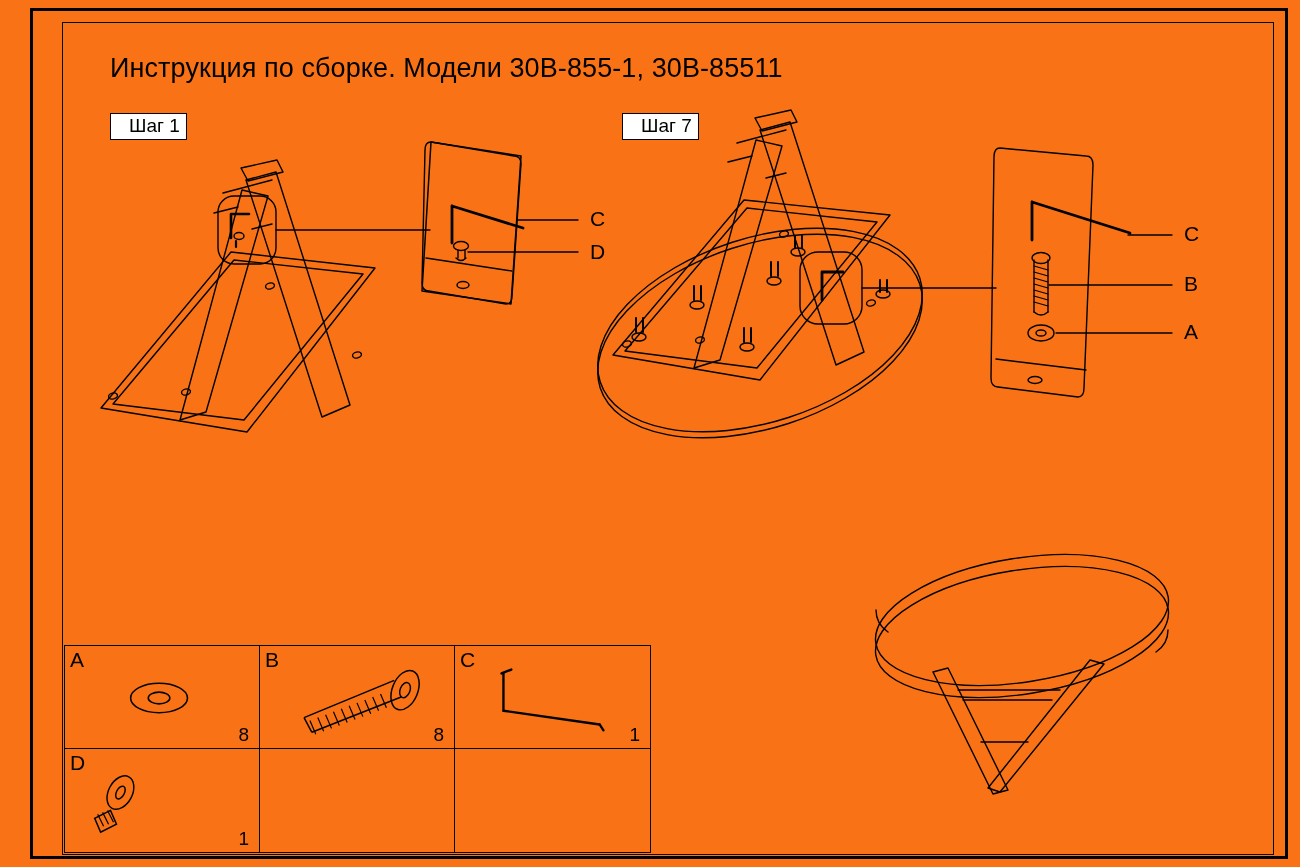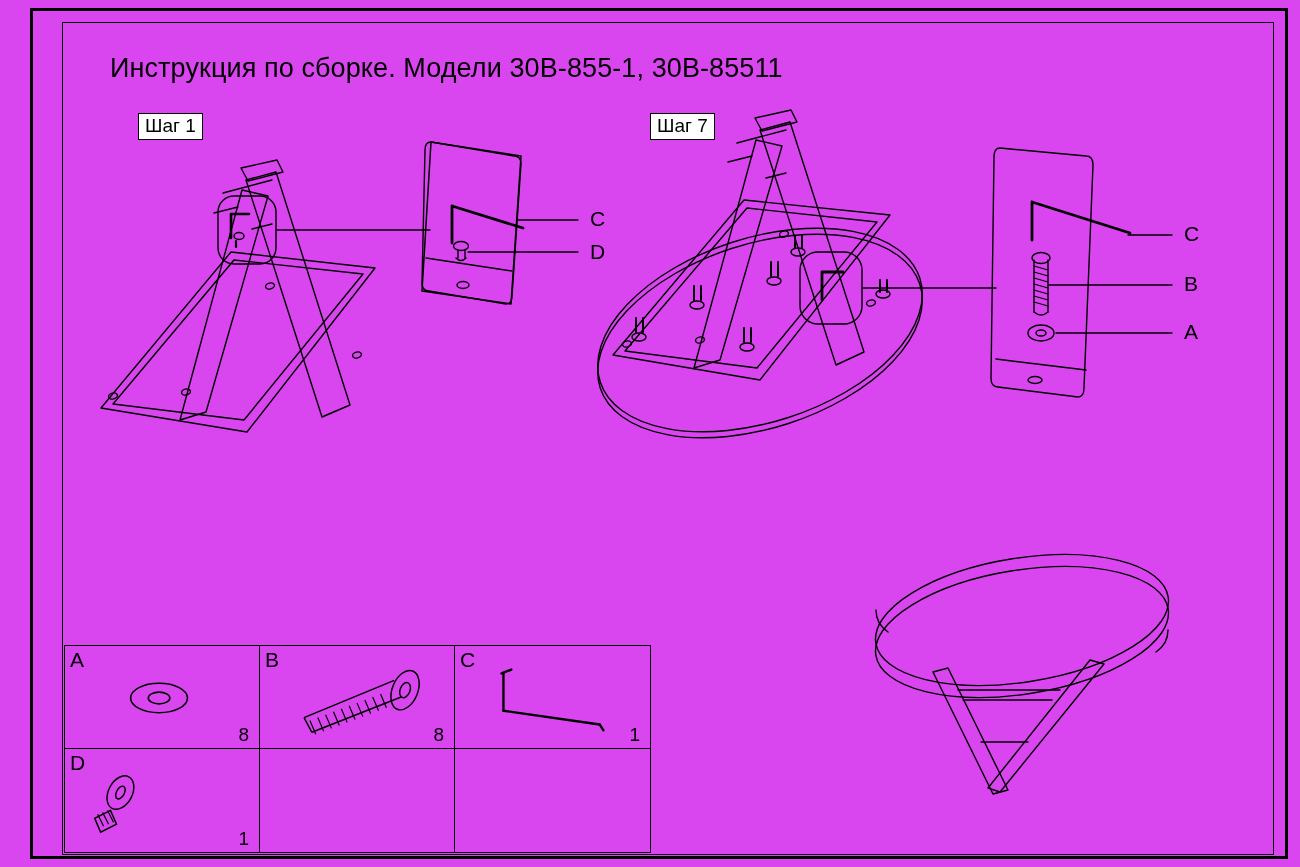--- a/index.html
+++ b/index.html
@@ -8,21 +8,21 @@
     background: #ffffff;
   }
   body {
     font-family: "Liberation Sans", sans-serif;
     color: #000000;
   }
   #page {
     position: relative;
     width: 1300px;
     height: 867px;
-    background: #d946ef;
+    background: #f97316;
     overflow: hidden;
   }
   .outer-frame {
     position: absolute;
     left: 30px;
     top: 8px;
     width: 1258px;
     height: 851px;
     border: 3px solid #000;
     box-sizing: border-box;
@@ -40,25 +40,24 @@
     position: absolute;
     left: 110px;
     top: 53px;
     font-size: 27px;
     letter-spacing: 0.1px;
     white-space: nowrap;
   }
   .step-badge {
     position: absolute;
     border: 1.5px solid #000;
-    padding: 1px 6px 2px 6px;
+    padding: 1px 6px 2px 18px;
     font-size: 19px;
     background: #fff;
     line-height: 1.15;
-    margin-left: 28px;
   }
   #step1-badge { left: 110px; top: 113px; }
   #step2-badge { left: 622px; top: 113px; }
 
   .callout {
     position: absolute;
     font-size: 21px;
   }
   svg.art {
     position: absolute;

